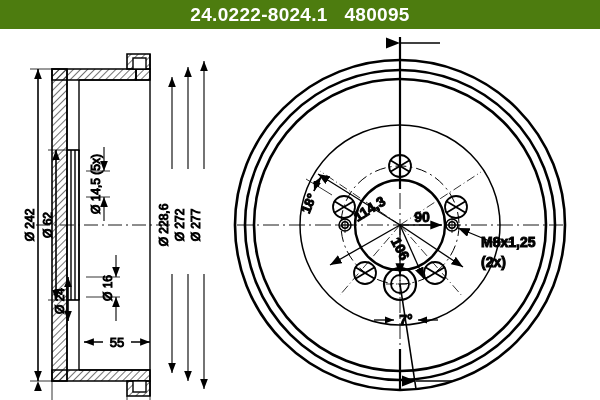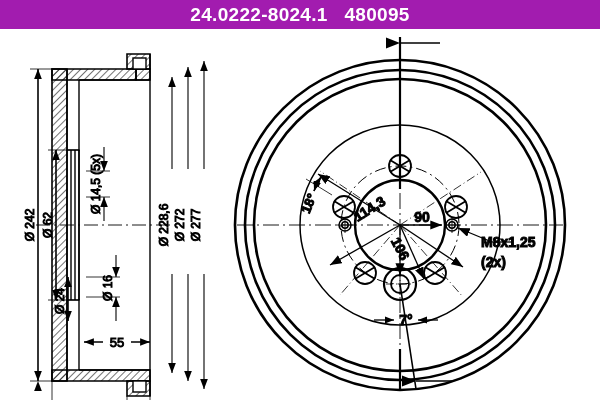--- a/index.html
+++ b/index.html
@@ -1,20 +1,20 @@
 <!DOCTYPE html>
 <html><head>
 <meta charset="utf-8">
 <style>
   html,body{margin:0;padding:0;background:#fff;}
   body{width:600px;height:400px;position:relative;overflow:hidden;
        font-family:"Liberation Sans",sans-serif;}
   #sheet{position:absolute;inset:0;width:600px;height:400px;background:#fff;}
   #header{position:absolute;left:0;top:0;width:600px;height:29px;
-          background:#a21caf;display:flex;align-items:center;justify-content:center;}
+          background:#4d7c0f;display:flex;align-items:center;justify-content:center;}
   #header .t{color:#ffffff;font-weight:bold;font-size:19px;letter-spacing:.3px;
              font-family:"Liberation Sans",sans-serif;white-space:pre;}
   #canvas{position:absolute;left:0;top:29px;width:600px;height:371px;}
   svg{display:block;}
   text{font-family:"Liberation Sans",sans-serif;fill:#000;}
 </style>
 </head>
 <body>
 
 <div id="sheet">

